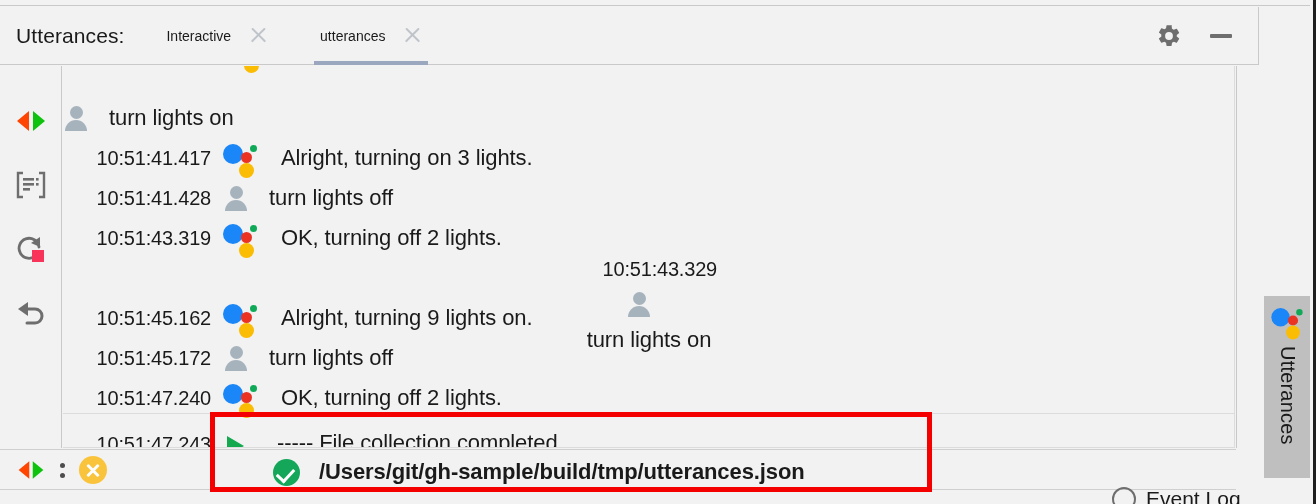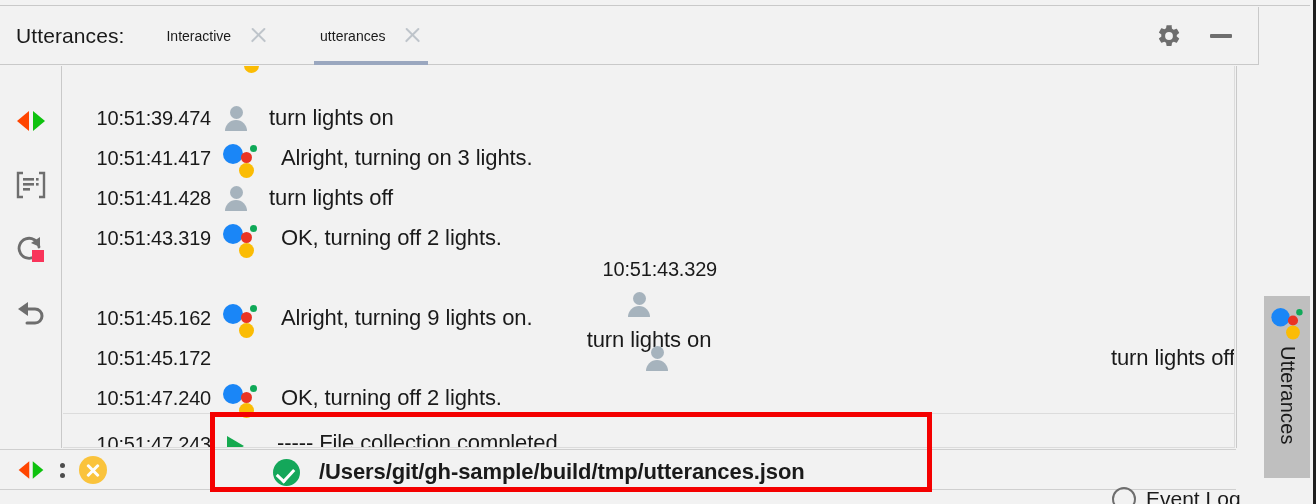--- a/index.html
+++ b/index.html
@@ -450,21 +450,20 @@
     </span>
   </div>
 
   <div class="log-area">
 
     <div class="clip-row">
       <span class="clip-dot"></span>
     </div>
 
     <div class="log-row" style="top:32px;">
-      <span class="ts">10:51:39.474</span>
       <span class="row-icon">
         <span class="person-icon">
             <span class="head"></span>
             <span class="body"></span>
           </span>
       </span>
       <span class="row-text">turn lights on</span>
     </div>
 
     <div class="log-row" style="top:72px;">
@@ -521,21 +520,21 @@
         <span class="assistant-icon">
             <i class="blue"></i>
             <i class="red"></i>
             <i class="green"></i>
             <i class="yellow"></i>
           </span>
       </span>
       <span class="row-text" style="margin-left:12px;">Alright, turning 9 lights on.</span>
     </div>
 
-    <div class="log-row" style="top:272px;justify-content:space-between;">
+    <div class="log-row" style="top:272px;">
       <span class="ts">10:51:45.172</span>
       <span class="row-icon">
         <span class="person-icon">
             <span class="head"></span>
             <span class="body"></span>
           </span>
       </span>
       <span class="row-text">turn lights off</span>
     </div>
 

